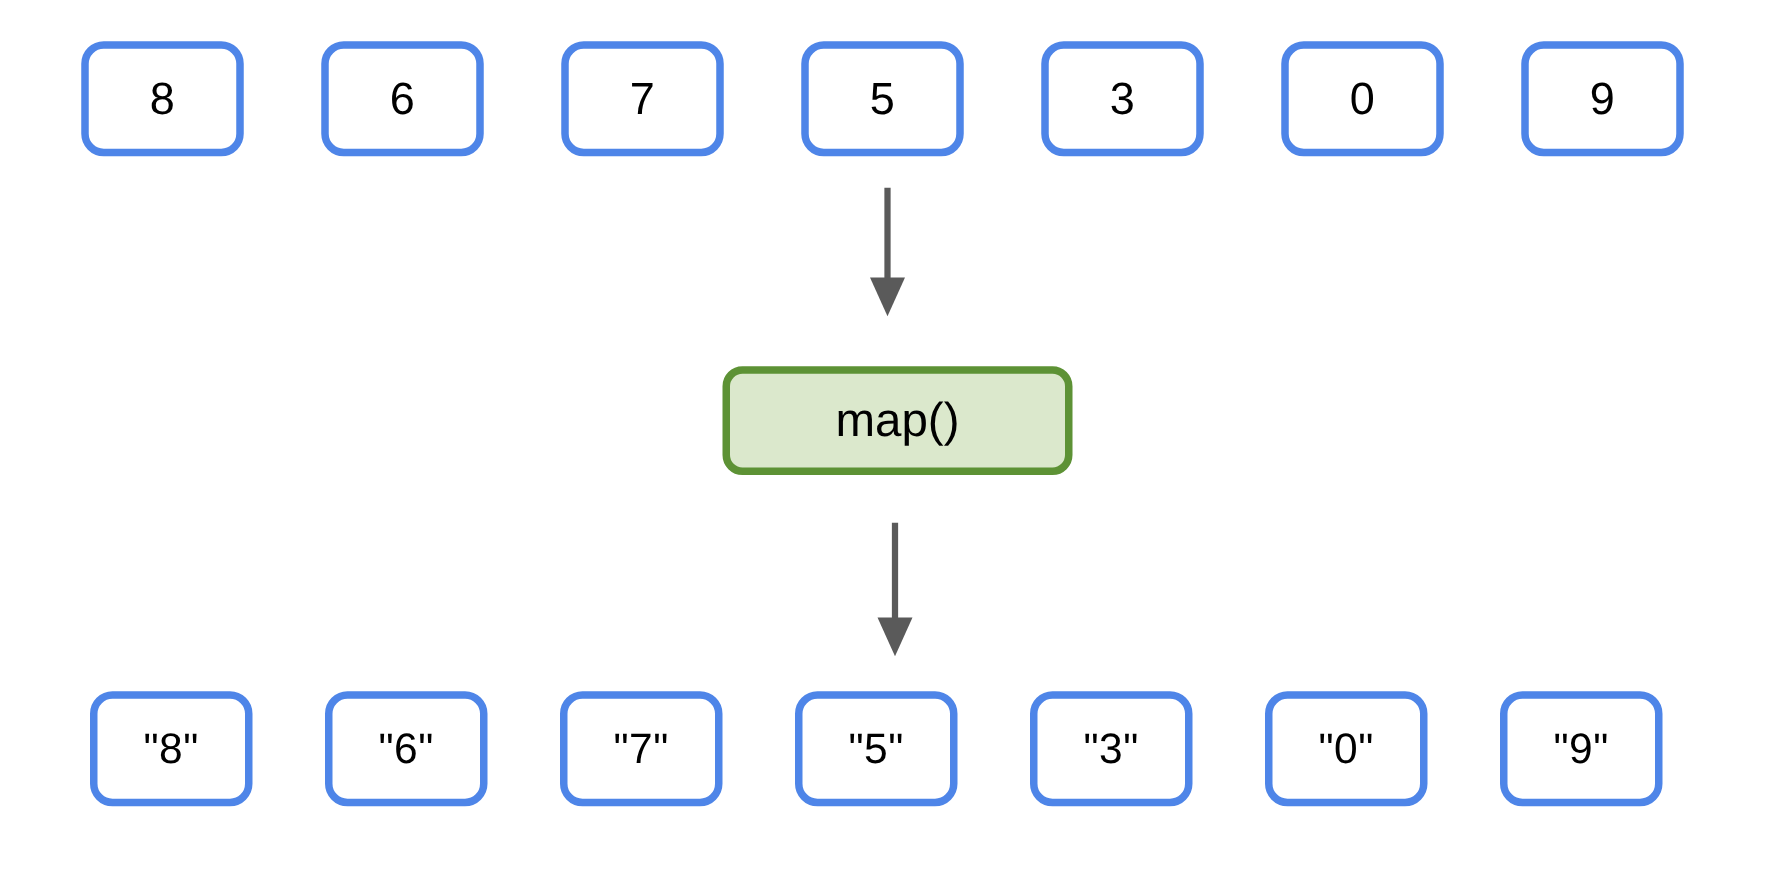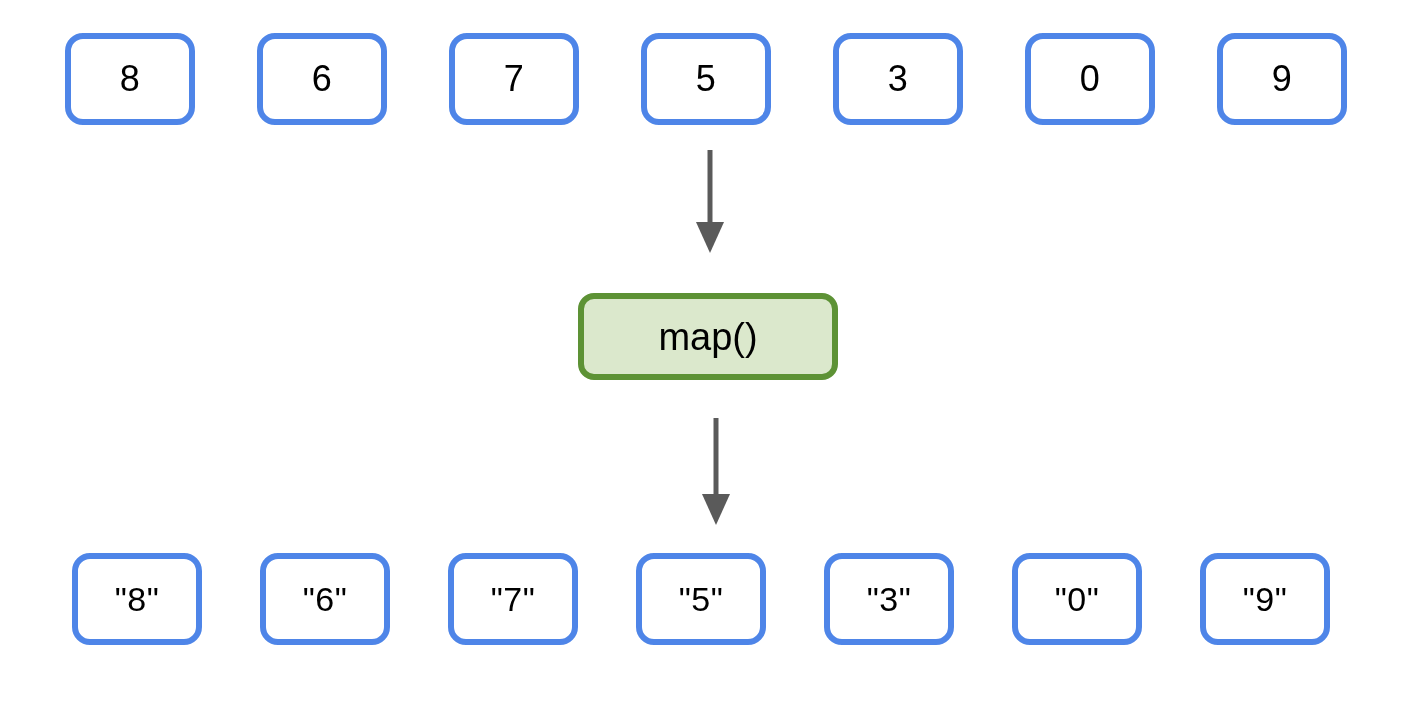--- a/index.html
+++ b/index.html
@@ -60,21 +60,21 @@
 
   .value-box.is-string {
     font-size: 34px;
   }
 
   
   #transform-node {
     position: absolute;
     left: 578px;
     top: 293px;
-    width: 260px;
+    width: 280px;
     height: 87px;
     box-sizing: border-box;
     border: 6px solid #5d9235;
     border-radius: 16px;
     background: #dbe8cc;
     display: flex;
     align-items: center;
     justify-content: center;
     color: #000000;
     font-size: 38px;

